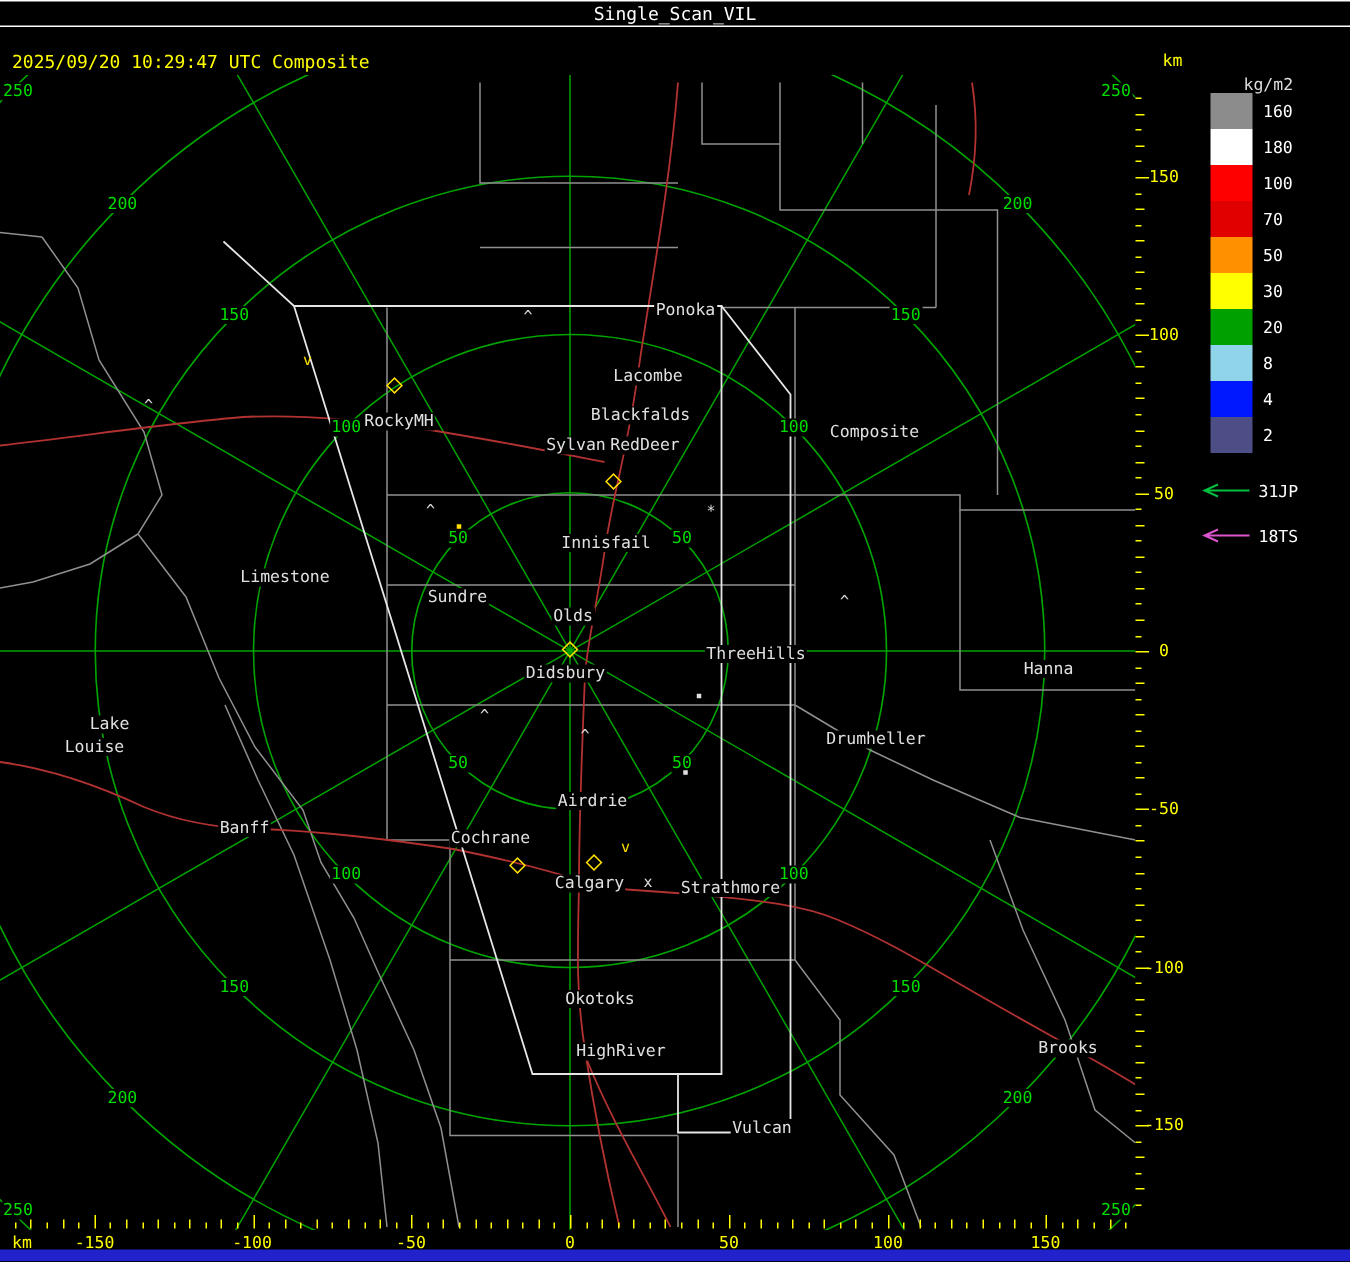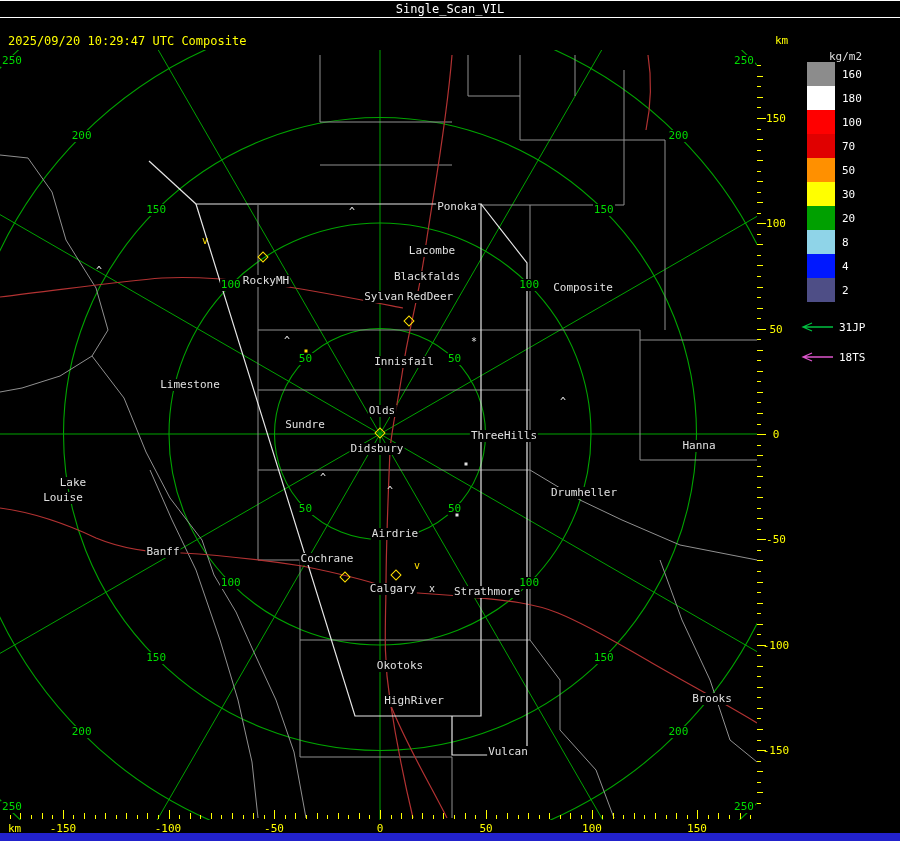--- a/index.html
+++ b/index.html
@@ -136,21 +136,21 @@
         <div class="ringlabel" style="left: 12px; top: 756.995px;">250</div>
         <div class="town" style="left: 457px; top: 157px;">Ponoka</div>
         <div class="town" style="left: 432px; top: 201px;">Lacombe</div>
         <div class="town" style="left: 427px; top: 227px;">Blackfalds</div>
         <div class="town" style="left: 384px; top: 247px;">Sylvan</div>
         <div class="town" style="left: 430px; top: 247px;">RedDeer</div>
         <div class="town" style="left: 266px; top: 231px;">RockyMH</div>
         <div class="town" style="left: 583px; top: 238px;">Composite</div>
         <div class="town" style="left: 190px; top: 335px;">Limestone</div>
         <div class="town" style="left: 404px; top: 312px;">Innisfail</div>
-        <div class="town" style="left: 305px; top: 375px;">Sundre</div>
+        <div class="town" style="left: 305px; top: 348px;">Sundre</div>
         <div class="town" style="left: 382px; top: 361px;">Olds</div>
         <div class="town" style="left: 377px; top: 399px;">Didsbury</div>
         <div class="town" style="left: 504px; top: 386px;">ThreeHills</div>
         <div class="town" style="left: 699px; top: 396px;">Hanna</div>
         <div class="town" style="left: 584px; top: 443px;">Drumheller</div>
         <div class="town" style="left: 73px; top: 433px;">Lake</div>
         <div class="town" style="left: 63px; top: 448px; text-align: right;">Louise</div>
         <div class="town" style="left: 163px; top: 502px;">Banff</div>
         <div class="town" style="left: 327px; top: 509px;">Cochrane</div>
         <div class="town" style="left: 395px; top: 484px;">Airdrie</div>

